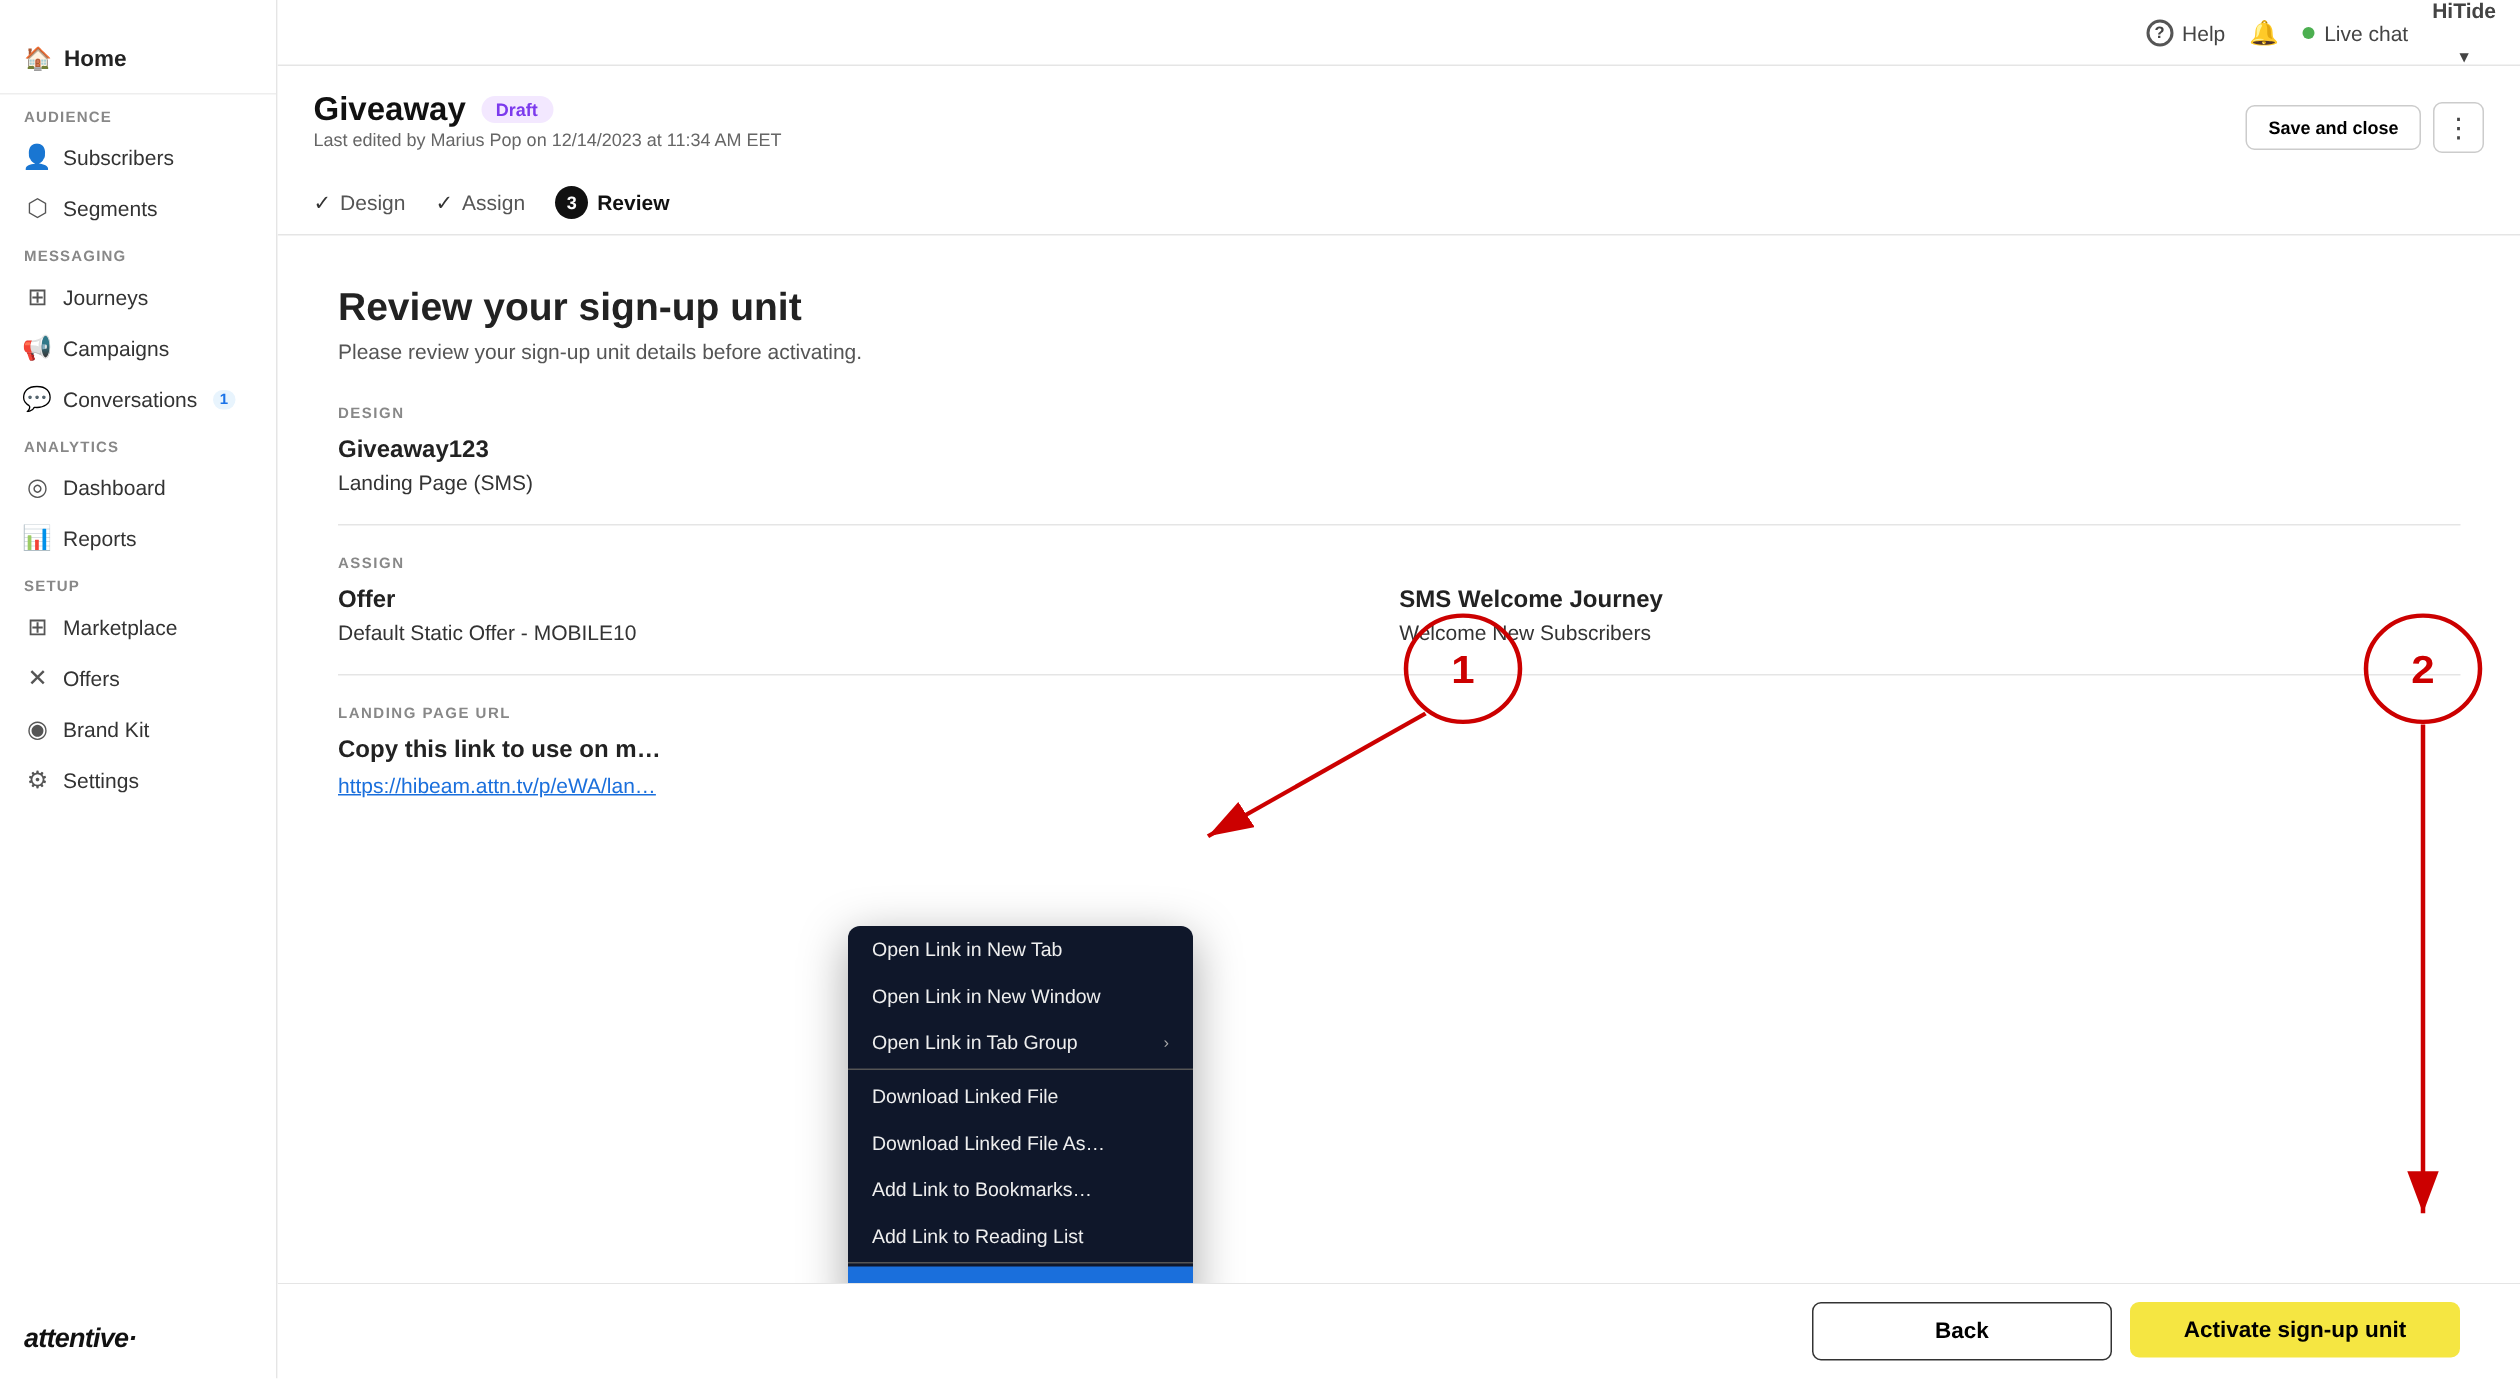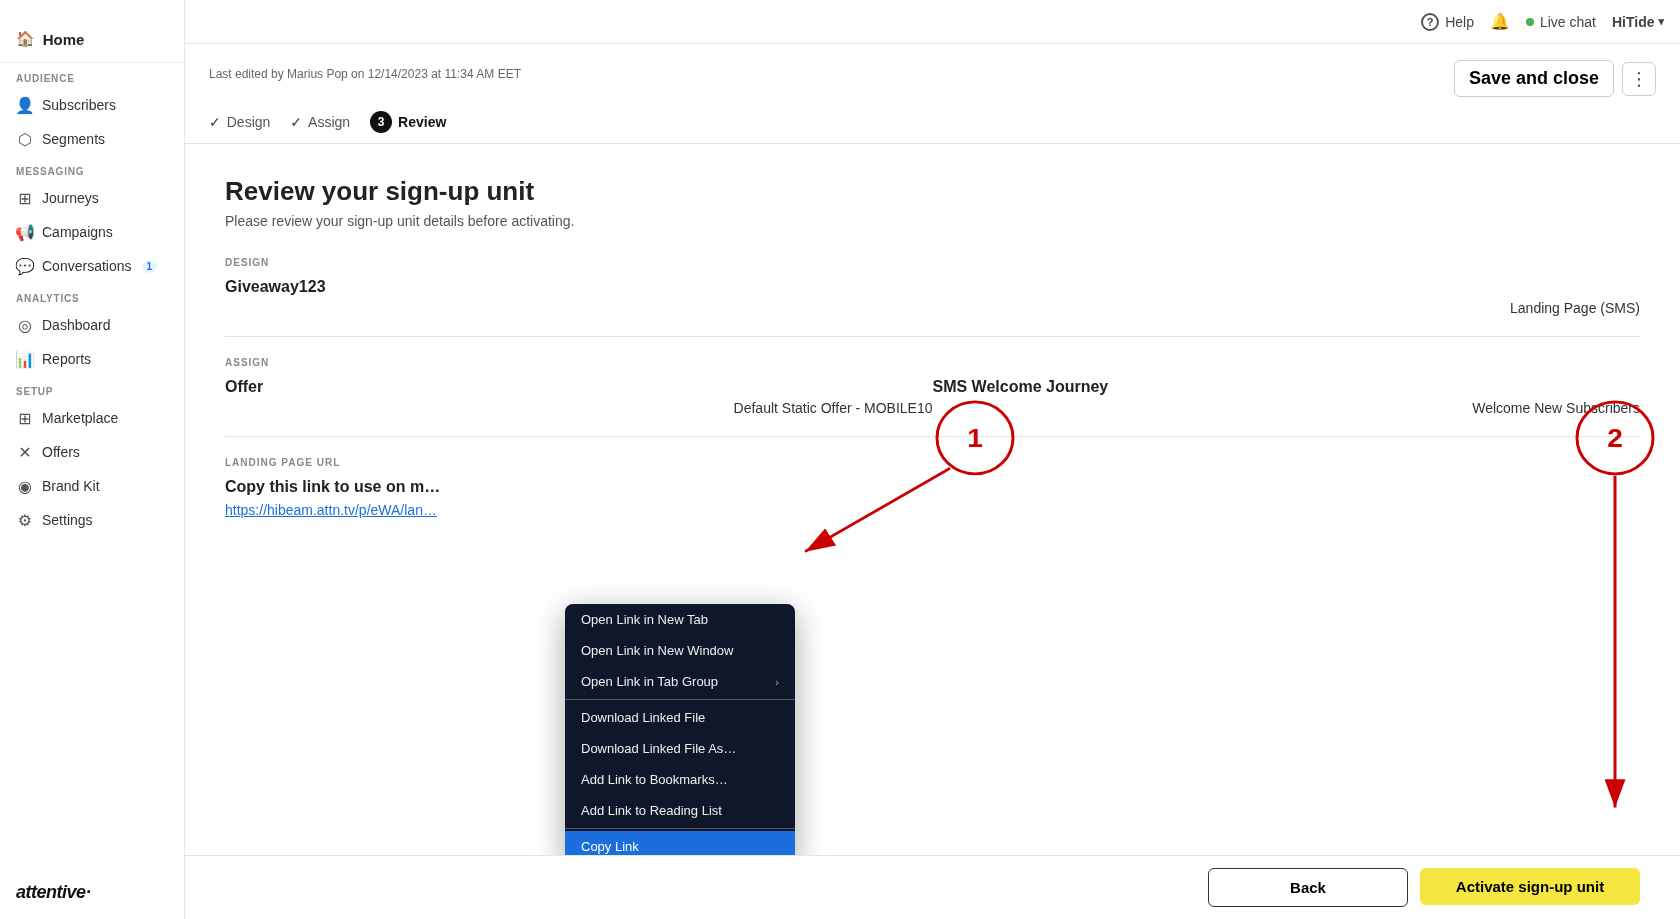--- a/index.html
+++ b/index.html
@@ -16,49 +16,49 @@
     .sidebar-home { display: flex; align-items: center; gap: 8px; padding: 14px 16px; font-size: 15px; font-weight: 600; border-bottom: 1px solid #eee; }
     .badge { background: #e8f4fd; color: #1a73e8; font-size: 10px; font-weight: 700; border-radius: 10px; padding: 1px 5px; margin-left: 2px; }
     .sidebar-bottom { padding: 16px; }
     .attentive-logo { font-size: 18px; font-weight: 700; color: #111; font-style: italic; letter-spacing: -0.5px; }
 
     
     .main-area { flex: 1; display: flex; flex-direction: column; overflow: hidden; }
     .top-bar { height: 44px; background: #fff; border-bottom: 1px solid #e5e5e5; display: flex; align-items: center; justify-content: flex-end; padding: 0 16px; gap: 16px; flex-shrink: 0; }
     .top-bar-item { display: flex; align-items: center; gap: 6px; font-size: 14px; color: #444; cursor: pointer; }
     .top-bar-item .dot { width: 8px; height: 8px; background: #4caf50; border-radius: 50%; }
-    .user-menu { display: flex; align-items: center; gap: 4px; font-weight: 600; }
+    .user-menu { display: flex; align-items: center; gap: 16px; font-weight: 600; flex-direction: column; }
 
     
     .content-header { padding: 16px 24px 0 24px; border-bottom: 1px solid #e5e5e5; background: #fff; flex-shrink: 0; }
     .content-header-top { display: flex; align-items: center; justify-content: space-between; margin-bottom: 4px; }
     .page-title-row { display: flex; align-items: center; gap: 10px; }
     .page-title { font-size: 22px; font-weight: 700; color: #111; }
     .draft-badge { background: #f3e8ff; color: #7c3aed; font-size: 12px; font-weight: 600; border-radius: 12px; padding: 2px 10px; }
     .last-edited { font-size: 12px; color: #666; margin-bottom: 10px; }
     .header-actions { display: flex; align-items: center; gap: 8px; }
-    .save-close-btn { background: #fff; border: 1px solid #ccc; border-radius: 6px; padding: 7px 14px; font-size: 18px; font-weight: 600; cursor: pointer; }
+    .save-close-btn { background: #fff; border: 1px solid #ccc; border-radius: 6px; padding: 7px 14px; font-size: 12px; font-weight: 600; cursor: pointer; }
     .more-btn { background: #fff; border: 1px solid #ccc; border-radius: 6px; width: 34px; height: 34px; display: flex; align-items: center; justify-content: center; cursor: pointer; font-size: 18px; color: #444; }
 
     
     .steps-bar { display: flex; align-items: center; gap: 0; padding: 0; }
     .step { display: flex; align-items: center; gap: 6px; padding: 10px 20px 10px 0; font-size: 14px; color: #555; }
     .step.active { font-weight: 700; color: #111; }
     .step .step-check { color: #333; font-size: 14px; }
     .step .step-num { width: 22px; height: 22px; border-radius: 50%; background: #111; color: #fff; font-size: 12px; font-weight: 700; display: flex; align-items: center; justify-content: center; }
 
     
     .main-content { flex: 1; overflow-y: auto; padding: 32px 40px; background: #fff; position: relative; }
     .review-title { font-size: 26px; font-weight: 700; margin-bottom: 6px; }
     .review-subtitle { font-size: 14px; color: #555; margin-bottom: 28px; }
 
     .section-label { font-size: 10px; font-weight: 700; color: #888; letter-spacing: 0.1em; text-transform: uppercase; margin-bottom: 10px; }
     .section-divider { border: none; border-top: 1px solid #e5e5e5; margin: 20px 0; }
     .section-name { font-size: 16px; font-weight: 700; margin-bottom: 4px; }
-    .section-value { font-size: 14px; color: #333; text-align: right; }
+    .section-value { font-size: 14px; color: #333; }
 
     .two-col { display: grid; grid-template-columns: 1fr 1fr; gap: 0; }
 
     .url-section { margin-top: 20px; }
     .url-link { color: #1a6fdc; text-decoration: underline; font-size: 14px; word-break: break-all; display: block; margin-top: 6px; }
 
     
     .footer-bar { border-top: 1px solid #e5e5e5; background: #fff; padding: 12px 40px; display: flex; align-items: flex-start; justify-content: flex-end; gap: 12px; flex-shrink: 0; }
     .back-btn { background: #fff; border: 1px solid #333; border-radius: 6px; padding: 10px 32px; font-size: 15px; font-weight: 600; cursor: pointer; min-width: 200px; text-align: center; }
     .activate-btn { background: #f5e642; border: none; border-radius: 6px; padding: 10px 32px; font-size: 15px; font-weight: 700; cursor: pointer; min-width: 220px; text-align: center; }
@@ -167,20 +167,24 @@
       </div>
       <div class="top-bar-item user-menu">
         <span>HiTide</span>
         <span style="font-size:11px;">▾</span>
       </div>
     </div>
 
     <div class="content-header">
       <div class="content-header-top">
         <div>
+          <div class="page-title-row">
+            <span class="page-title">Giveaway</span>
+            <span class="draft-badge">Draft</span>
+          </div>
           <div class="last-edited">Last edited by Marius Pop on 12/14/2023 at 11:34 AM EET</div>
         </div>
         <div class="header-actions">
           <button class="save-close-btn">Save and close</button>
           <button class="more-btn">⋮</button>
         </div>
       </div>
 
       <div class="steps-bar">
         <div class="step">

